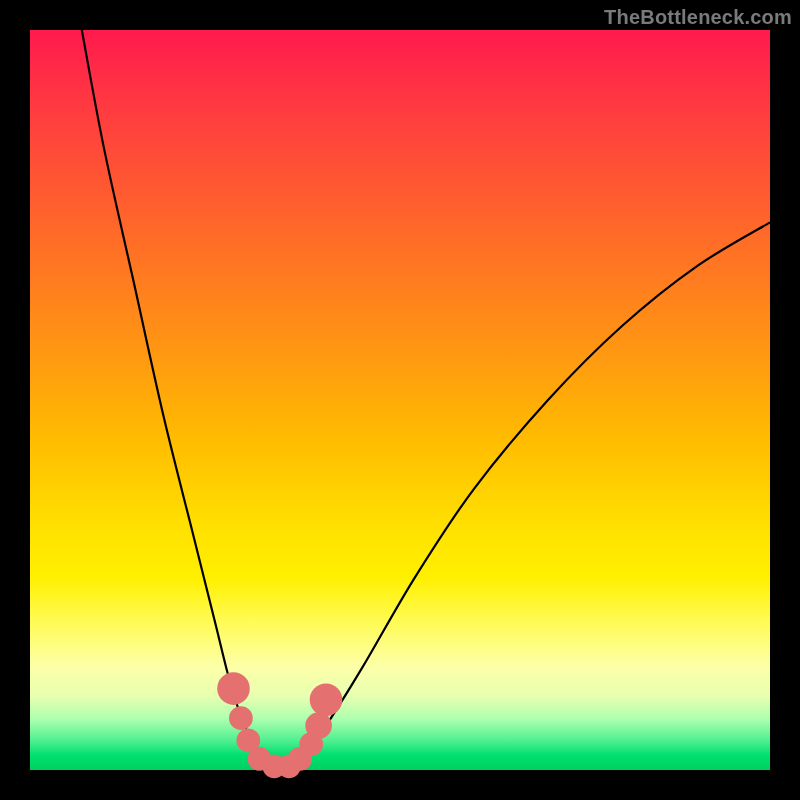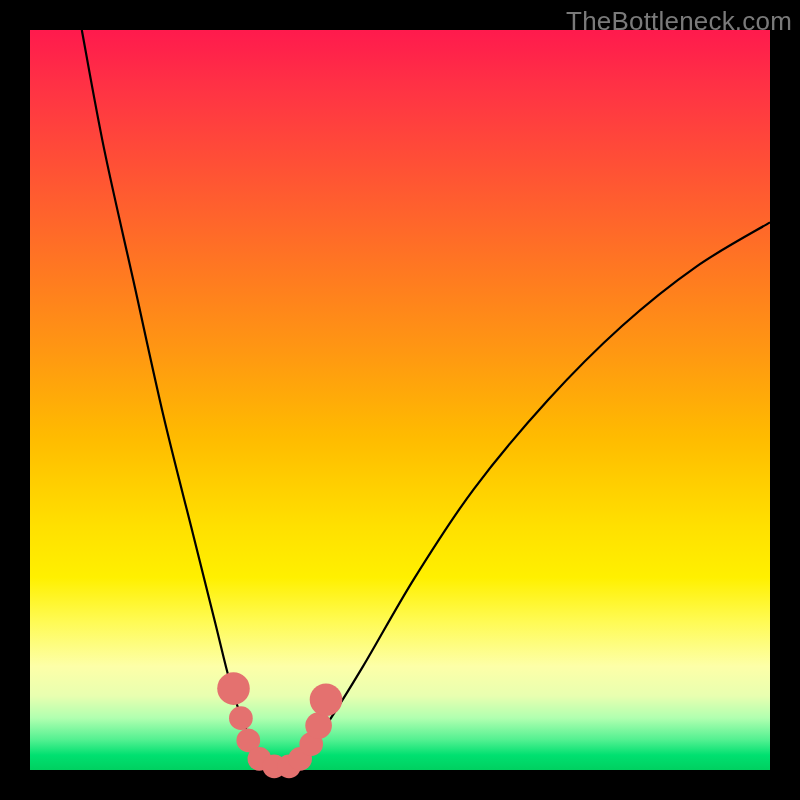--- a/index.html
+++ b/index.html
@@ -39,23 +39,23 @@
       #50f090 96%,
       #00e070 98%,
       #00d060 100%
     );
   }
   .watermark {
     position: absolute;
     top: 6px;
     right: 8px;
     color: #7a7a7a;
-    font-size: 26px;
+    font-size: 20px;
     letter-spacing: 0.2px;
-    font-weight: 400;
+    font-weight: 700;
   }
   svg.curve {
     position: absolute;
     left: 0; top: 0;
     width: 740px; height: 740px;
     overflow: visible;
   }
 </style>
 </head>
 <body>

